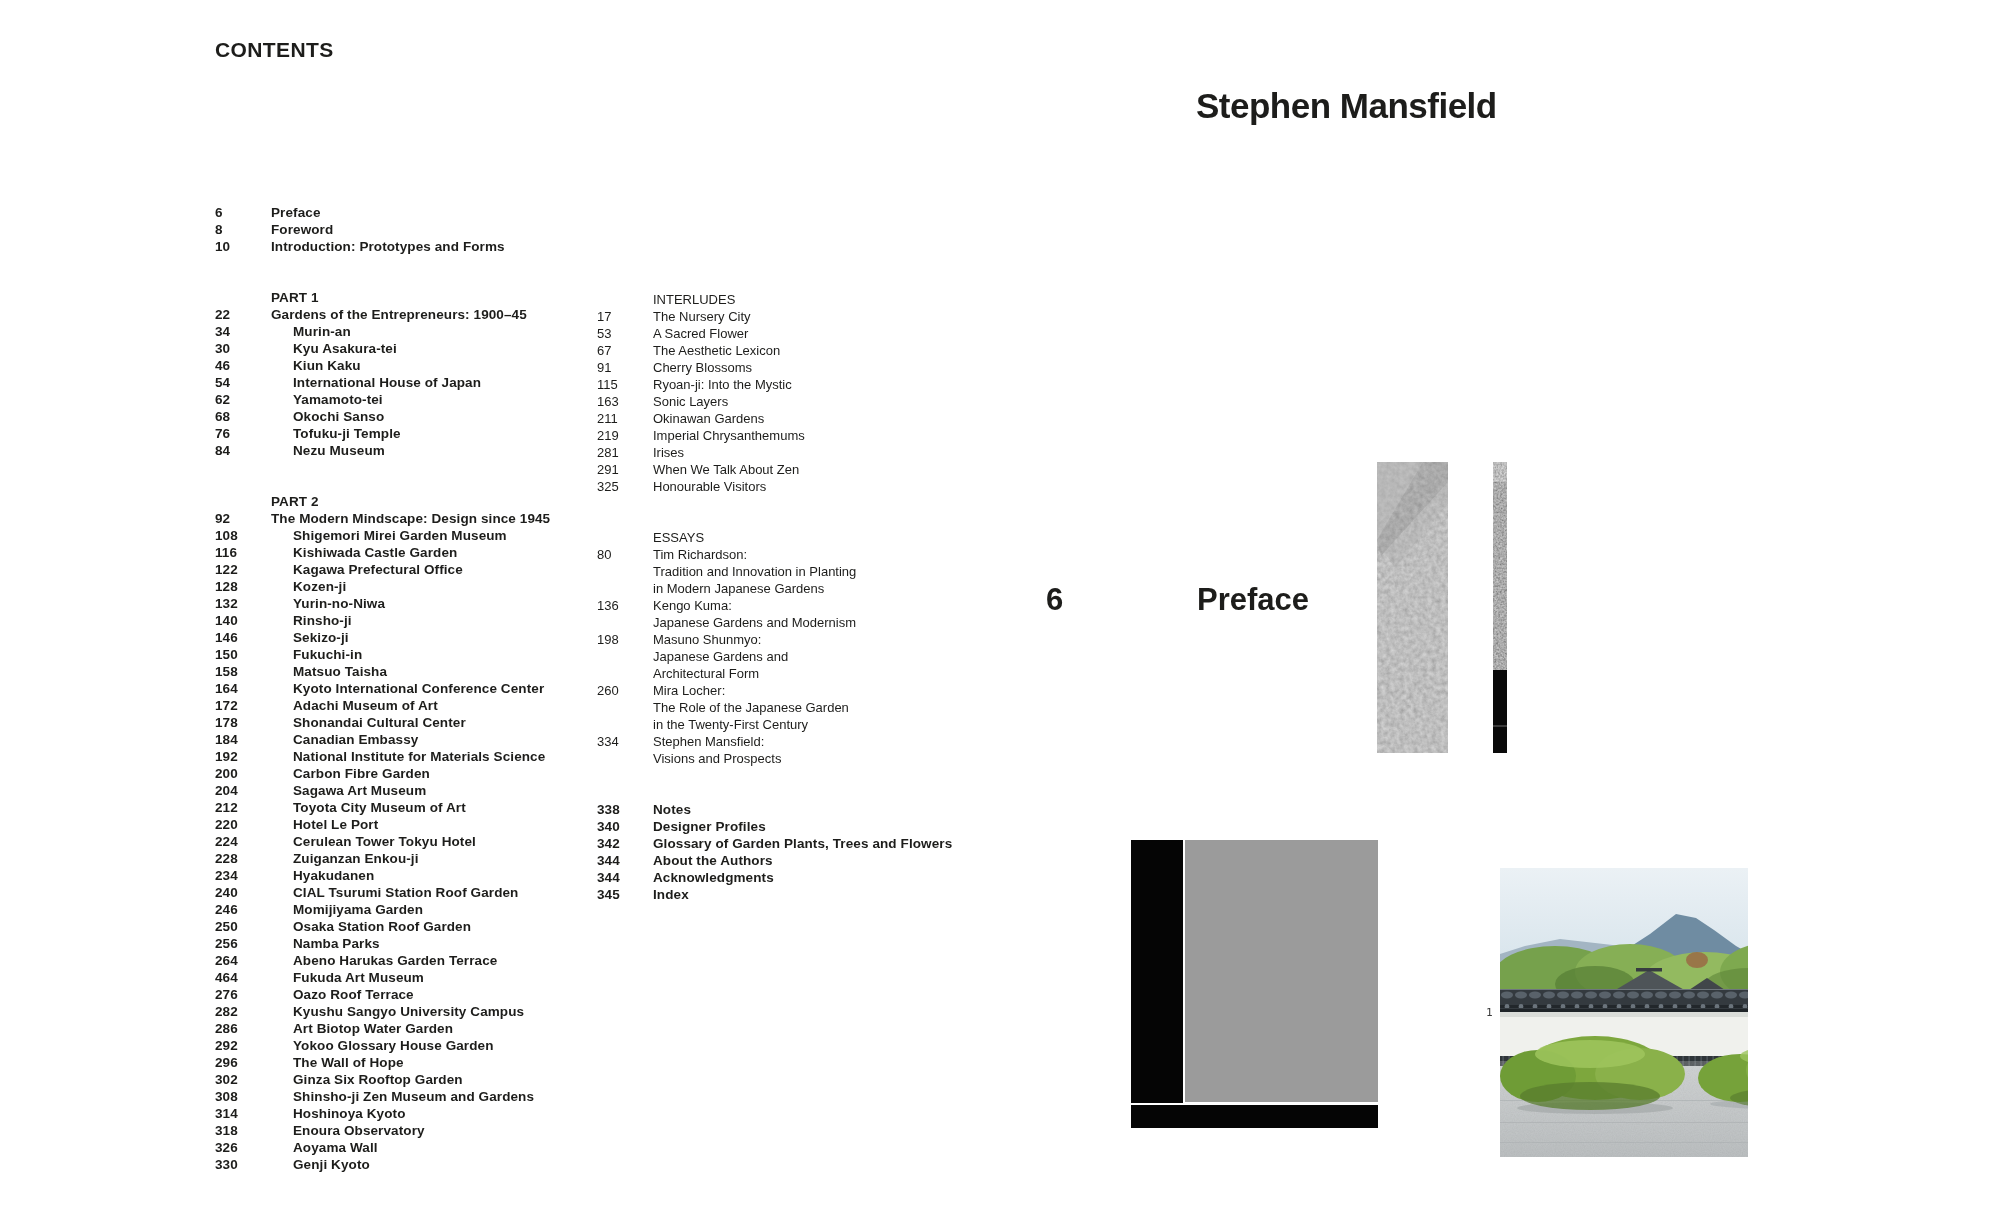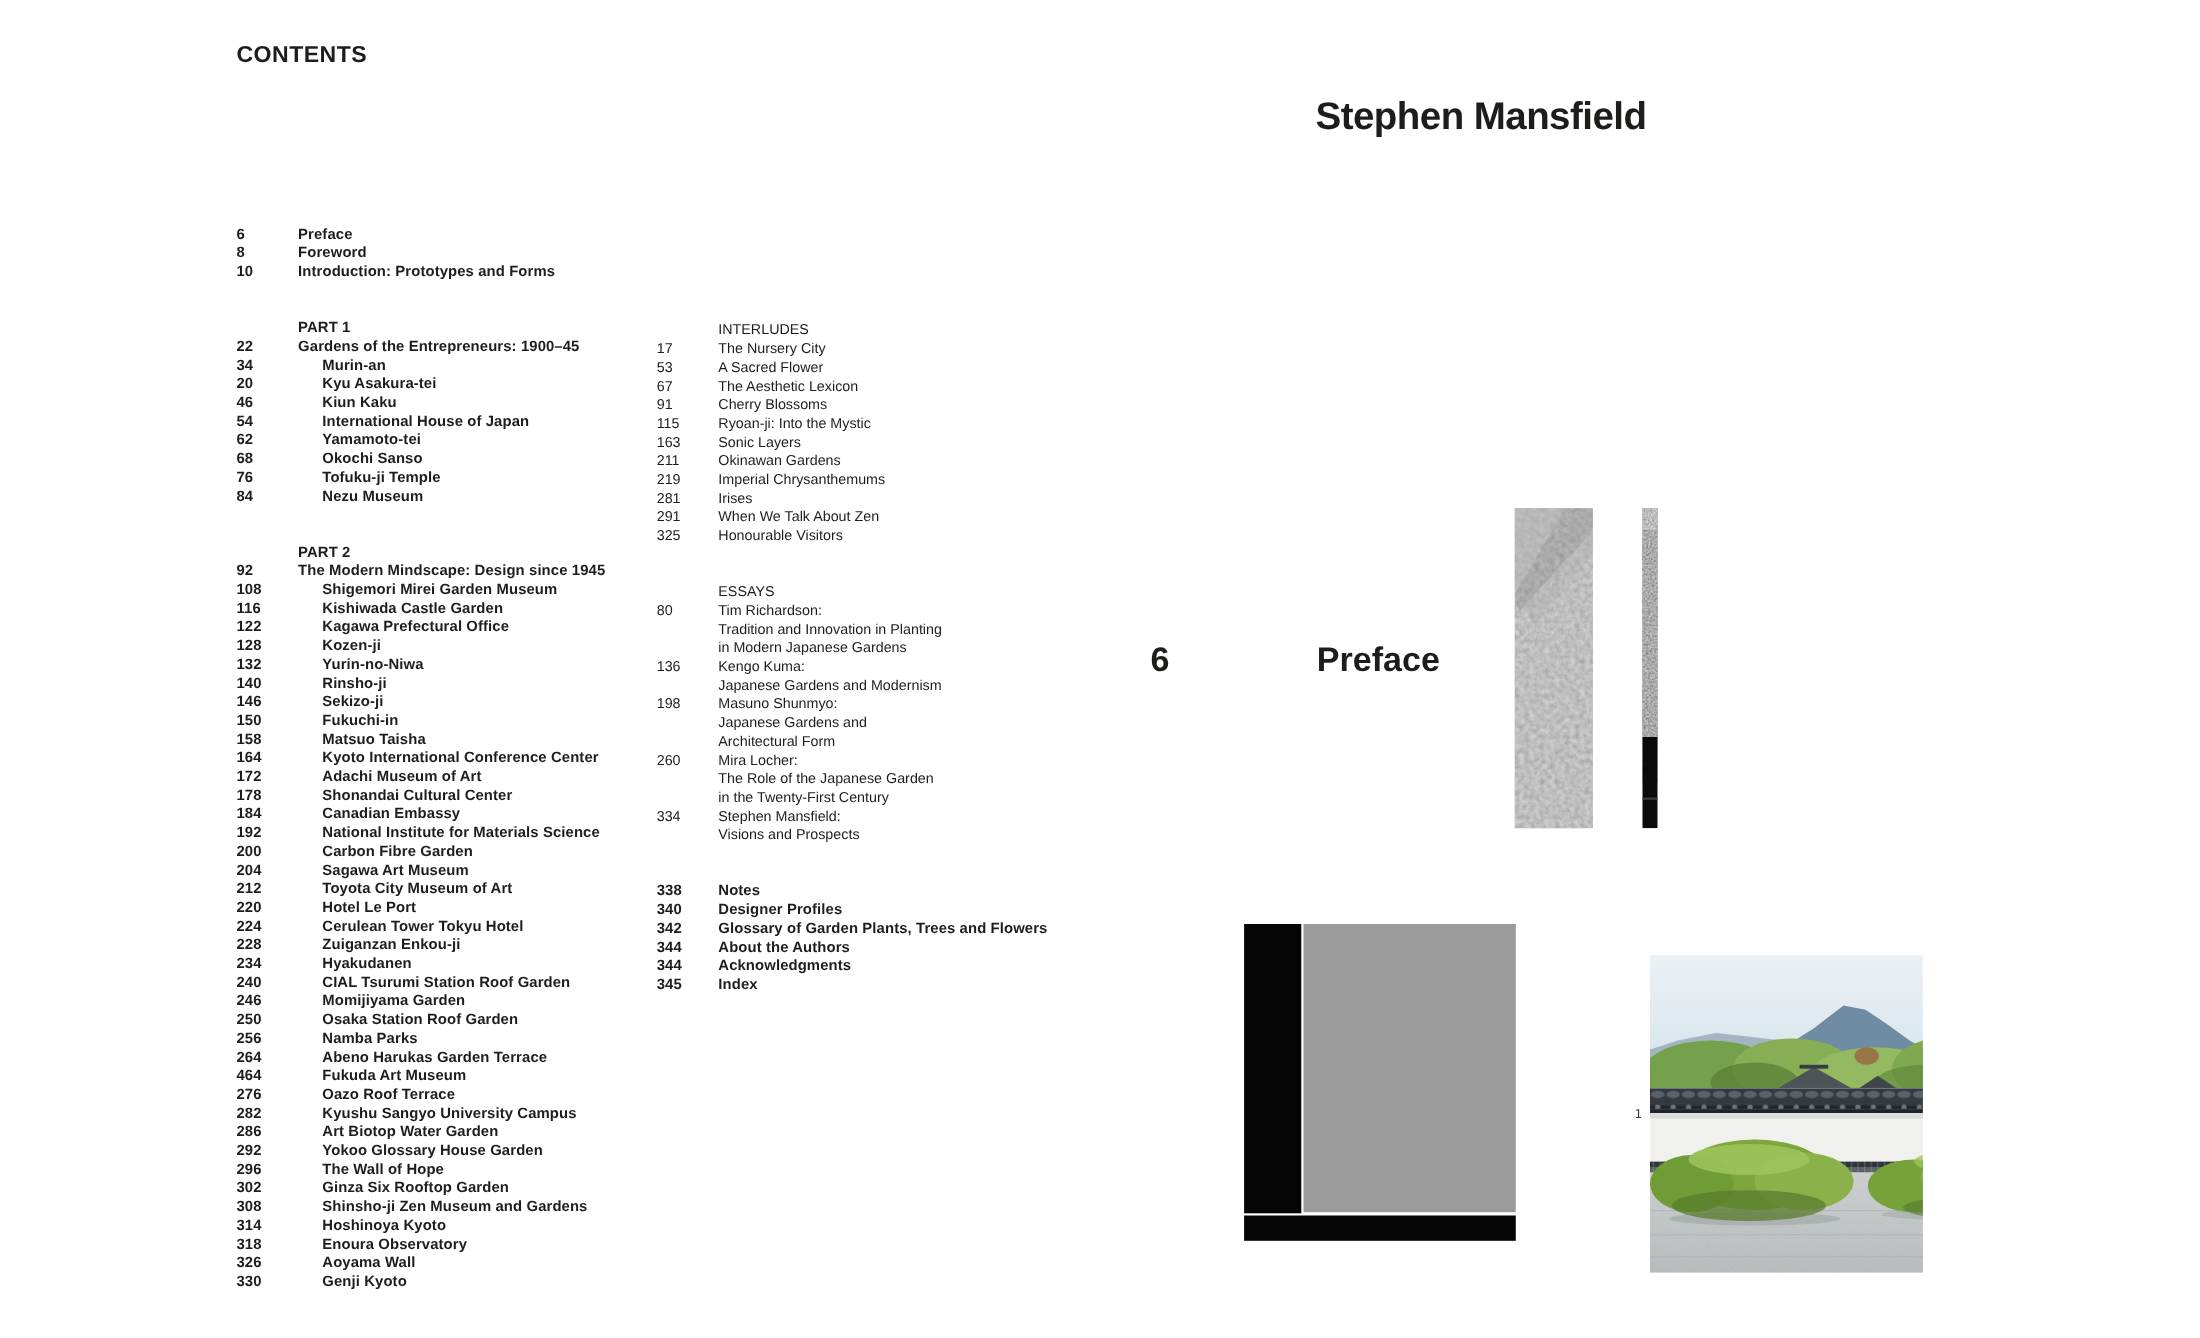--- a/index.html
+++ b/index.html
@@ -102,21 +102,21 @@
         <span class="toc-num">22</span>
         <span class="toc-title">Gardens of the Entrepreneurs: 1900–45</span>
       </div>
 
       <div class="toc-row indent">
         <span class="toc-num">34</span>
         <span class="toc-title">Murin-an</span>
       </div>
 
       <div class="toc-row indent">
-        <span class="toc-num">20</span>
+        <span class="toc-num">30</span>
         <span class="toc-title">Kyu Asakura-tei</span>
       </div>
 
       <div class="toc-row indent">
         <span class="toc-num">46</span>
         <span class="toc-title">Kiun Kaku</span>
       </div>
 
       <div class="toc-row indent">
         <span class="toc-num">54</span>

